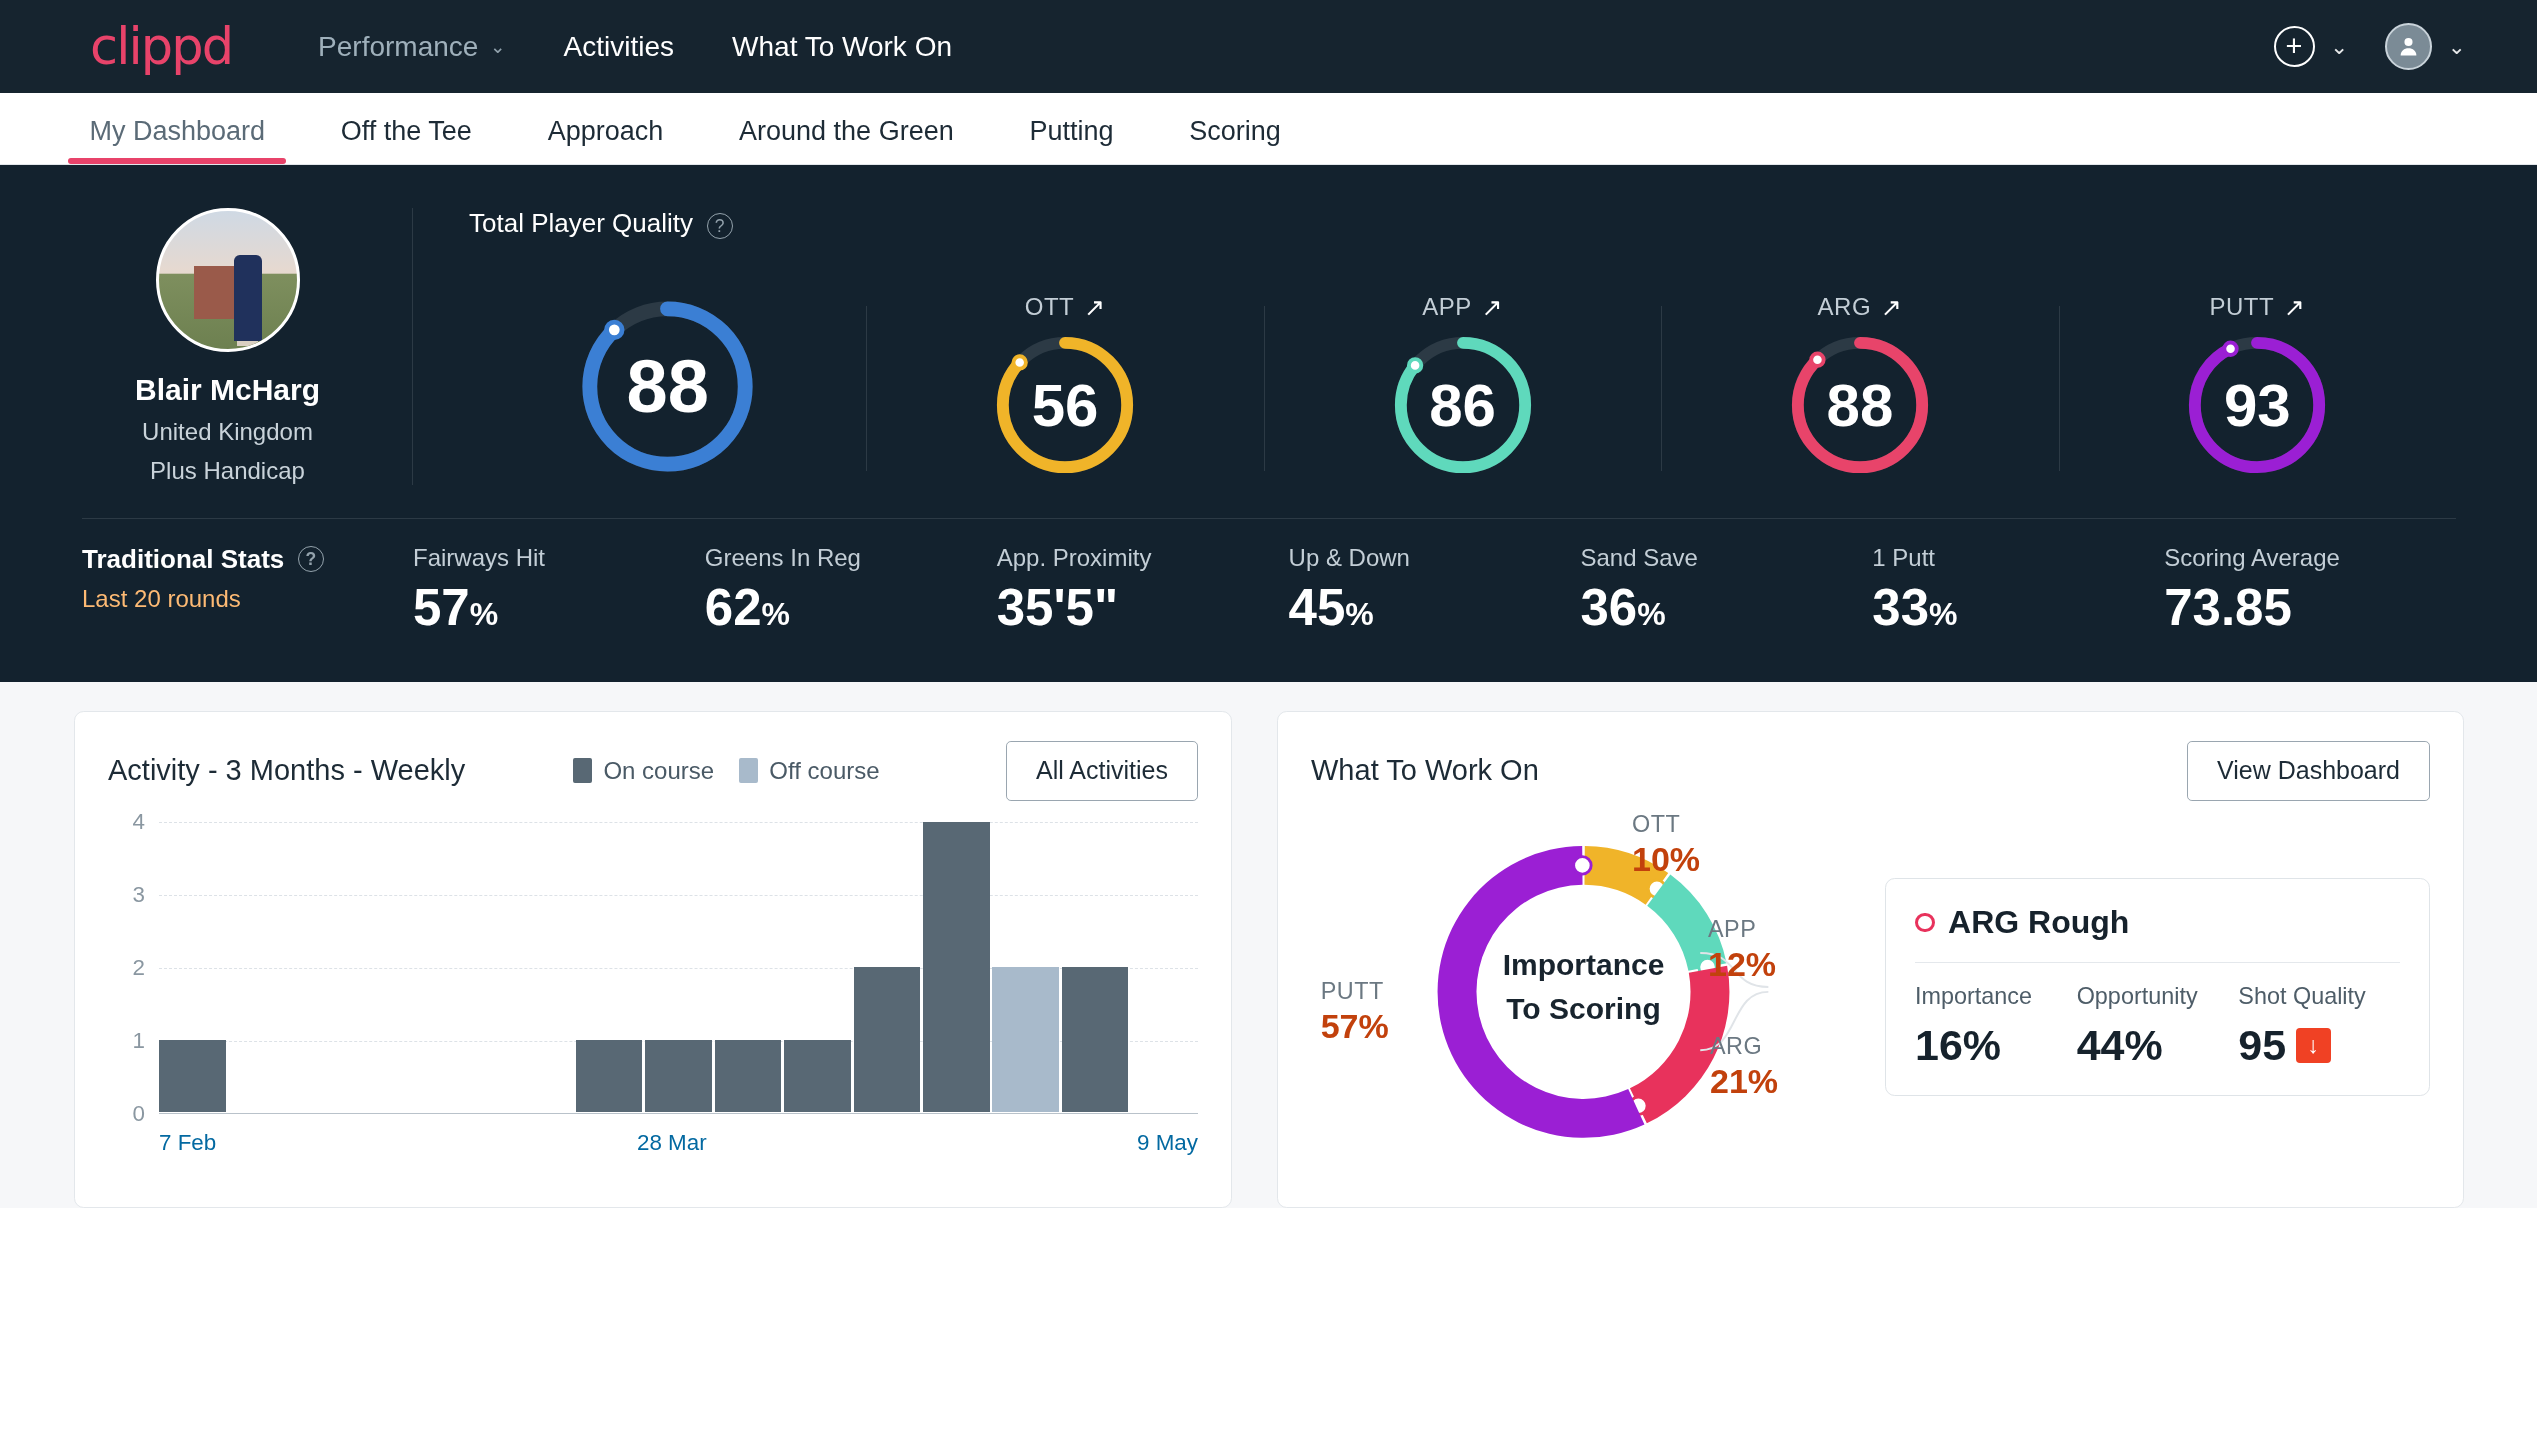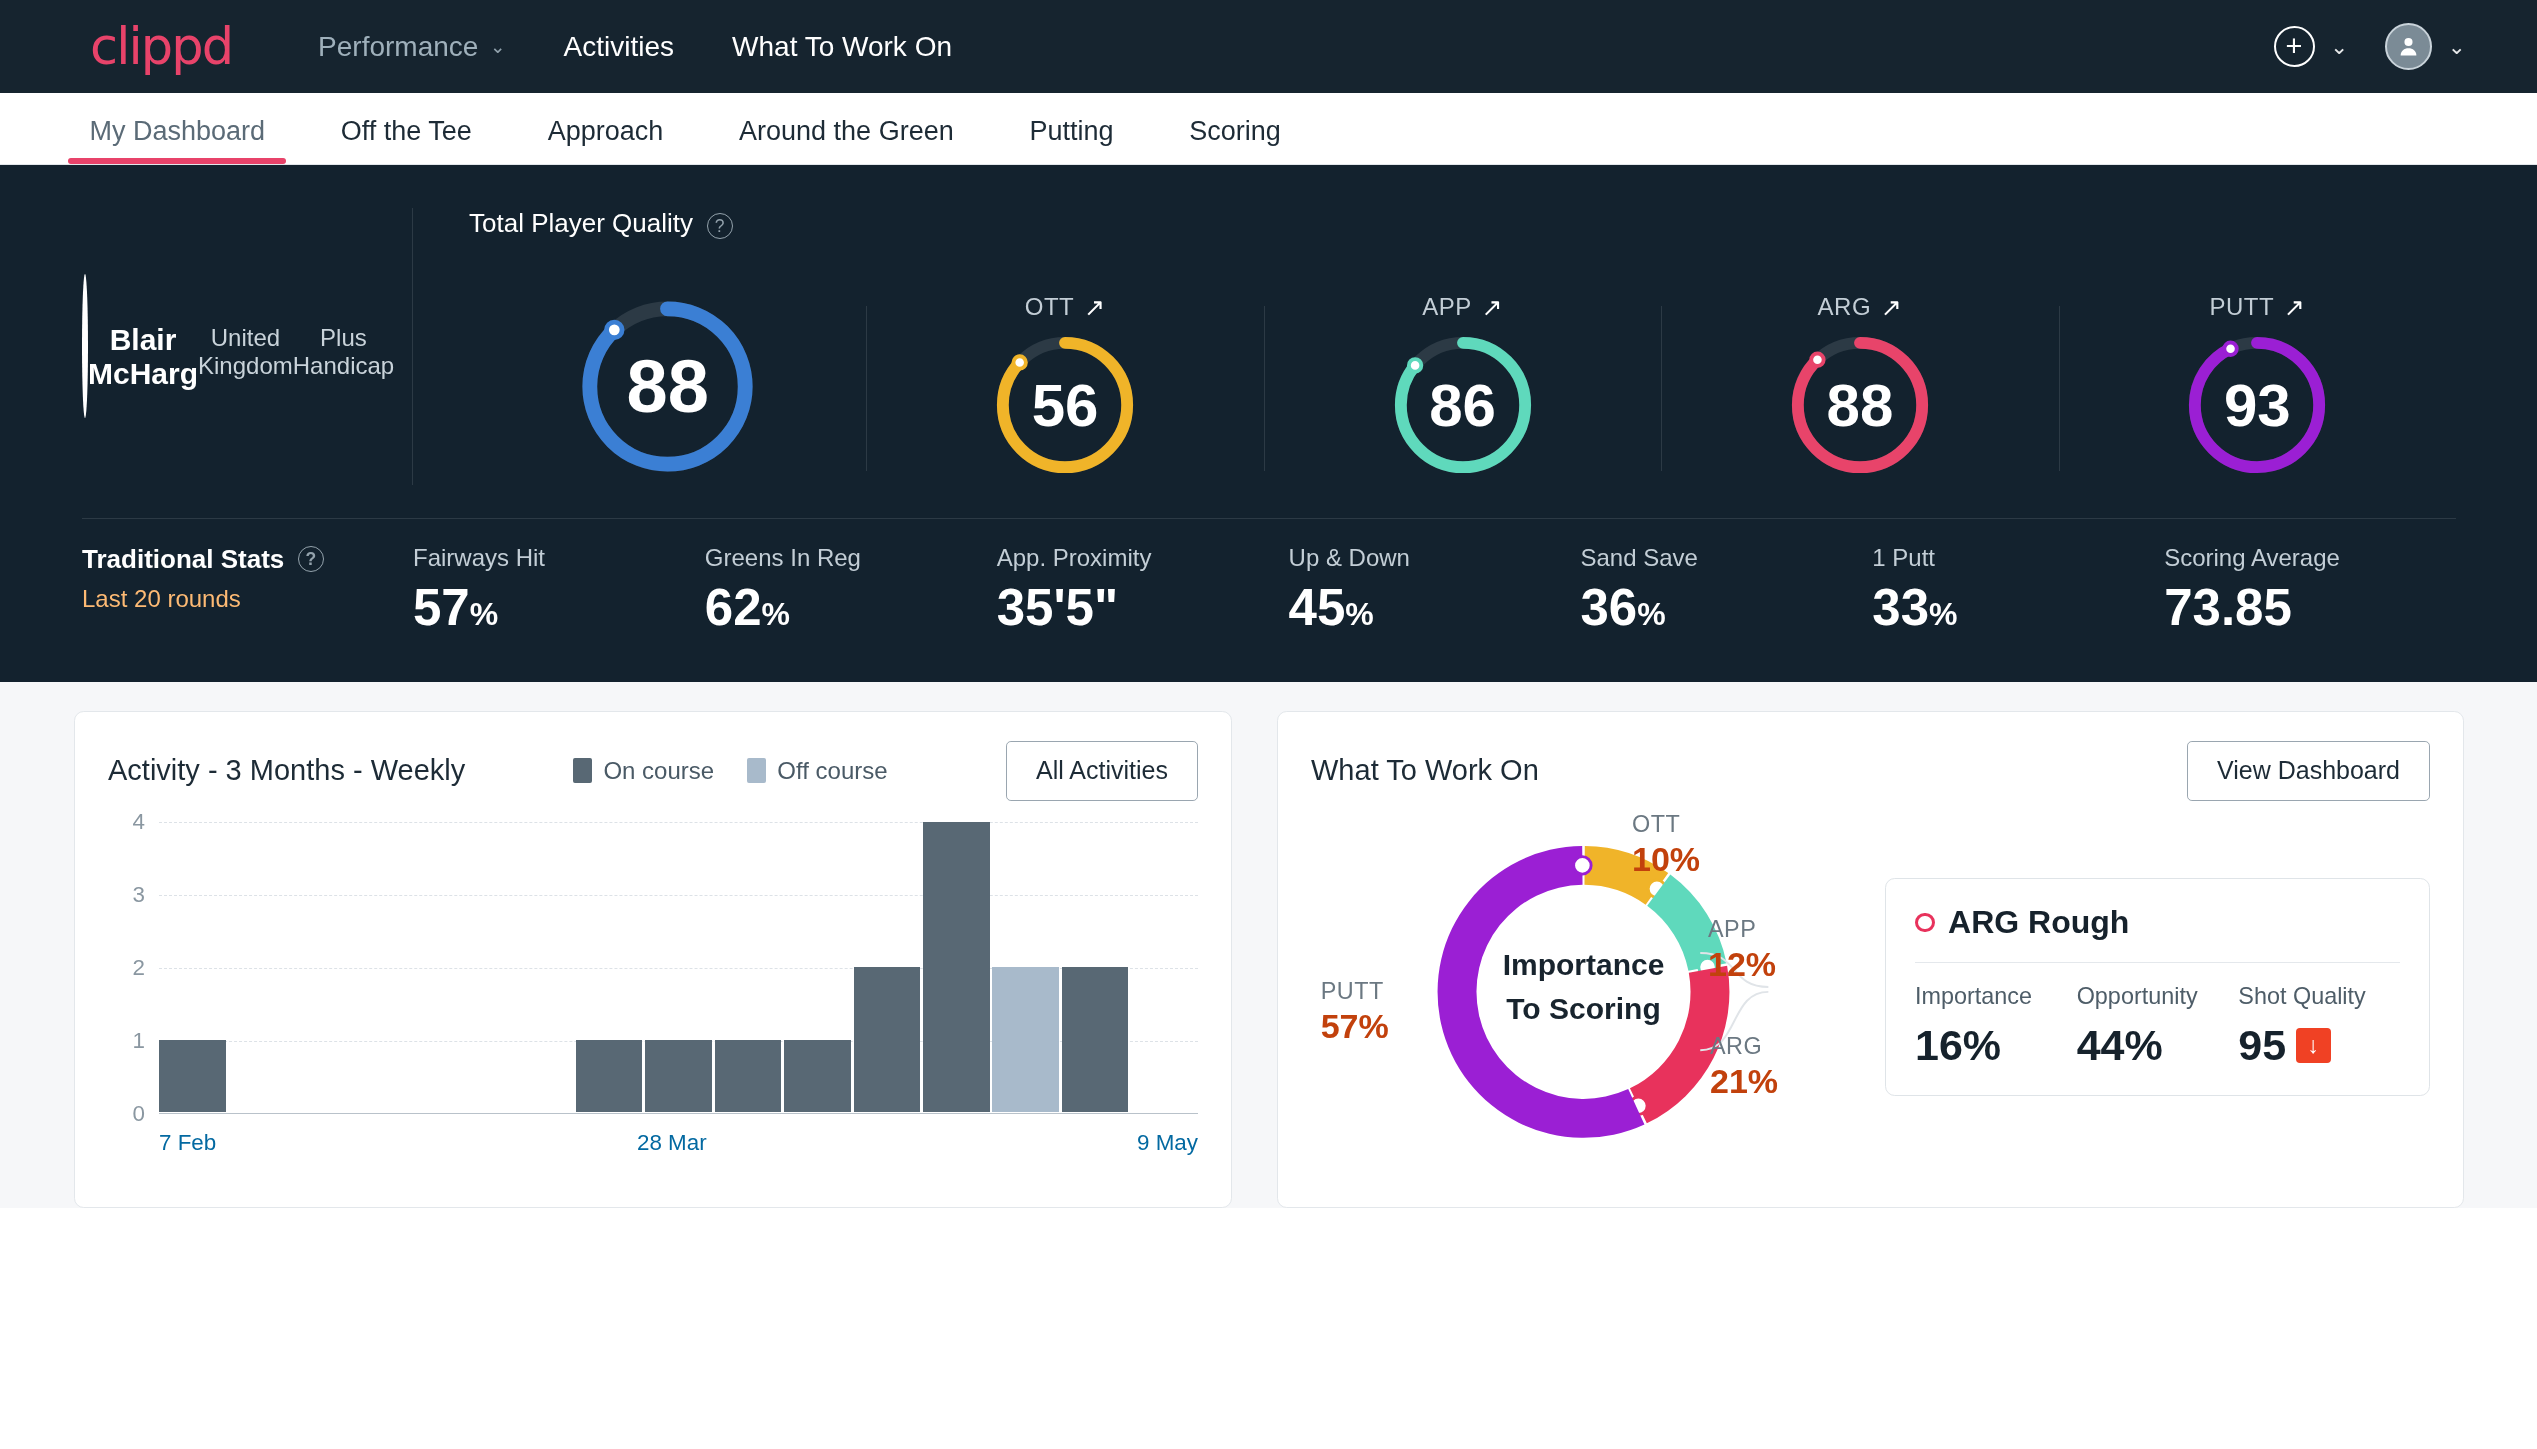--- a/index.html
+++ b/index.html
@@ -60,21 +60,21 @@
     height: 5.8px; background: #e8436a; border-radius: 2.9px;
   }
 
   
   .hero { background: #13222e; padding: 0 0 45px 0; }
   .hero-top { display: flex; padding: 43px 82px 0 82px; }
 
   .profile {
     width: 331px; flex-shrink: 0; text-align: center;
     padding-right: 39px; border-right: 1px solid #2c3a45;
-    display: flex; flex-direction: row; align-items: center;
+    display: flex; flex-direction: column; align-items: center;
   }
   .avatar-photo {
     width: 144px; height: 144px; border-radius: 50%;
     border: 3.9px solid #ffffff; overflow: hidden; position: relative;
     background: linear-gradient(#cfd9e4 0%, #e7d9cf 45%, #7e8f5e 46%, #6d8050 100%);
   }
   .avatar-photo .bldg {
     position: absolute; left: 26%; bottom: 22%;
     width: 44%; height: 38%; background: #9a5a4a;
   }
@@ -137,21 +137,21 @@
   .lower {
     background: #f6f7f9; padding: 29px 74px 0 74px;
     display: flex; gap: 45px; height: 526px;
   }
   .card {
     background: #ffffff; border: 1px solid #e3e7eb; border-radius: 9.7px;
     flex: 1; padding: 29px 33px;
   }
   .card-head { display: flex; align-items: center; gap: 25px; }
   .card-title { font-size: 29px; color: #1d2b36; font-weight: 400; }
-  .legend { display: flex; align-items: center; gap: 33px; margin-left: 76px; padding-left: 7px; }
+  .legend { display: flex; align-items: center; gap: 25px; margin-left: 76px; padding-left: 7px; }
   .leg { display: flex; align-items: center; gap: 11.7px; font-size: 24px; color: #4a5a66; }
   .swatch { width: 18.5px; height: 25px; border-radius: 1.9px; }
   .btn {
     margin-left: auto; border: 1px solid #9aa6b0; background: #fff;
     border-radius: 4.9px; padding: 14.6px 29px; font-size: 25px; color: #1d2b36;
     cursor: pointer; font-family: "Liberation Sans", sans-serif;
   }
 
   
   .chart { margin-top: 21.4px; position: relative; height: 292px; padding-left: 51px; }

